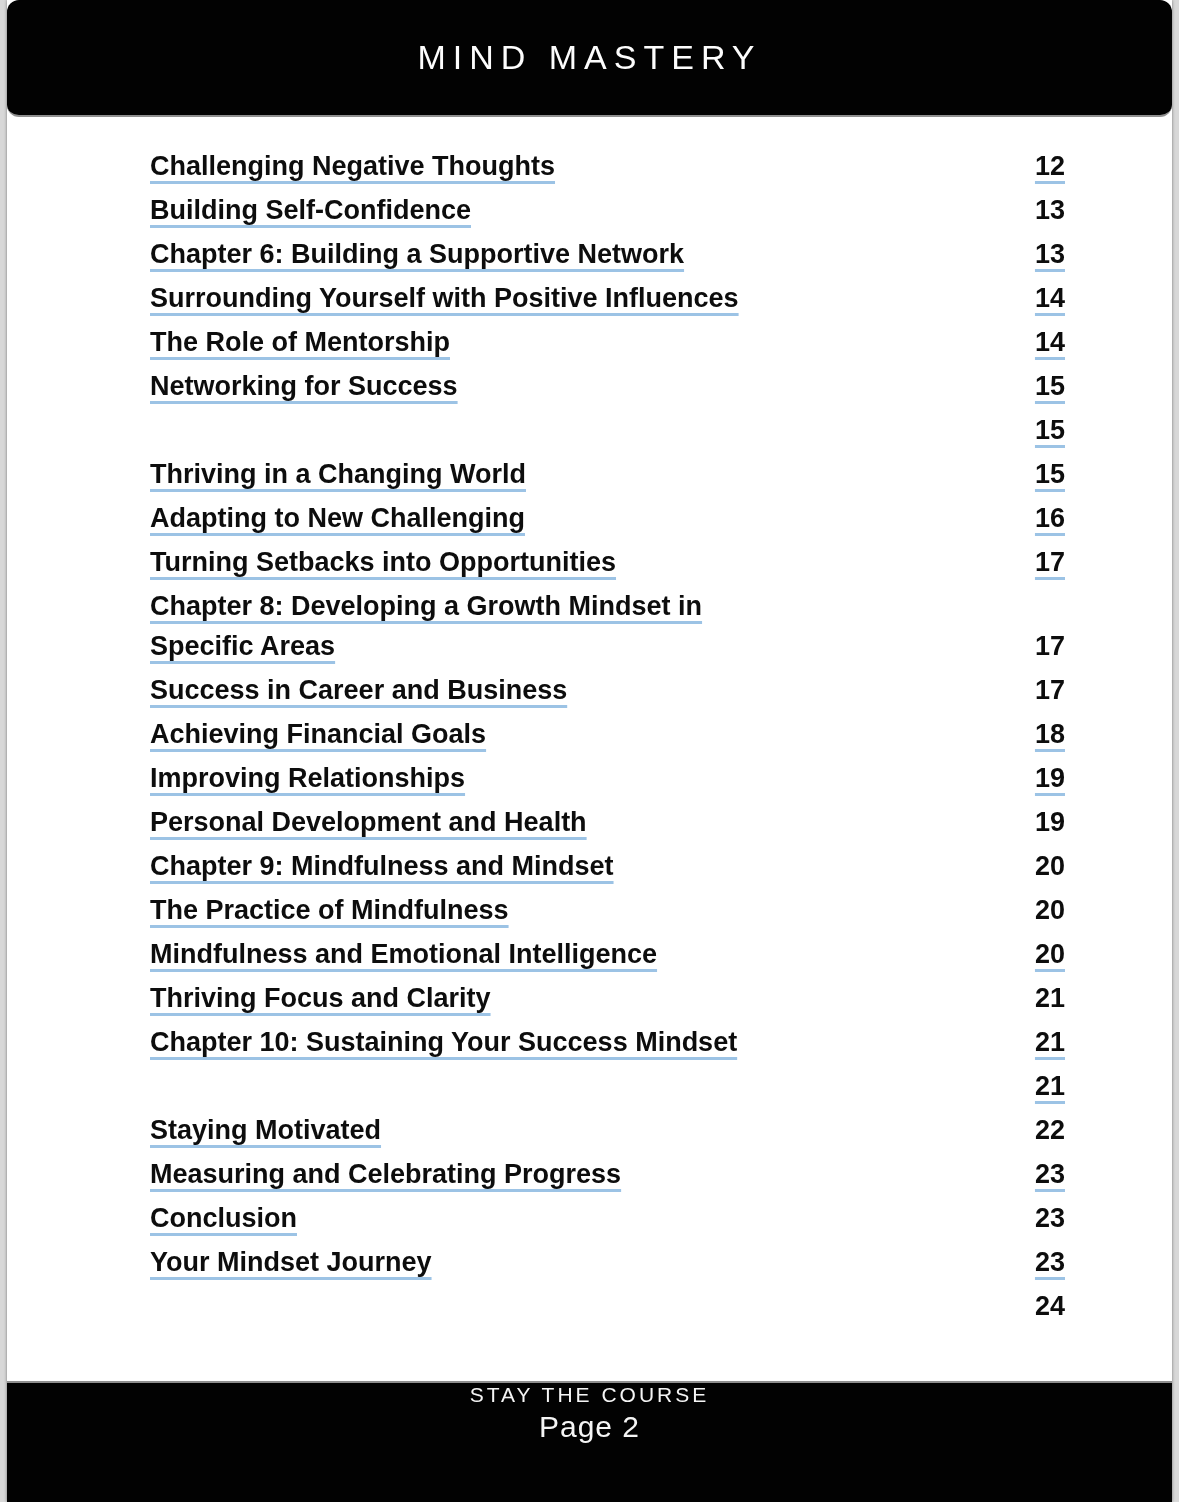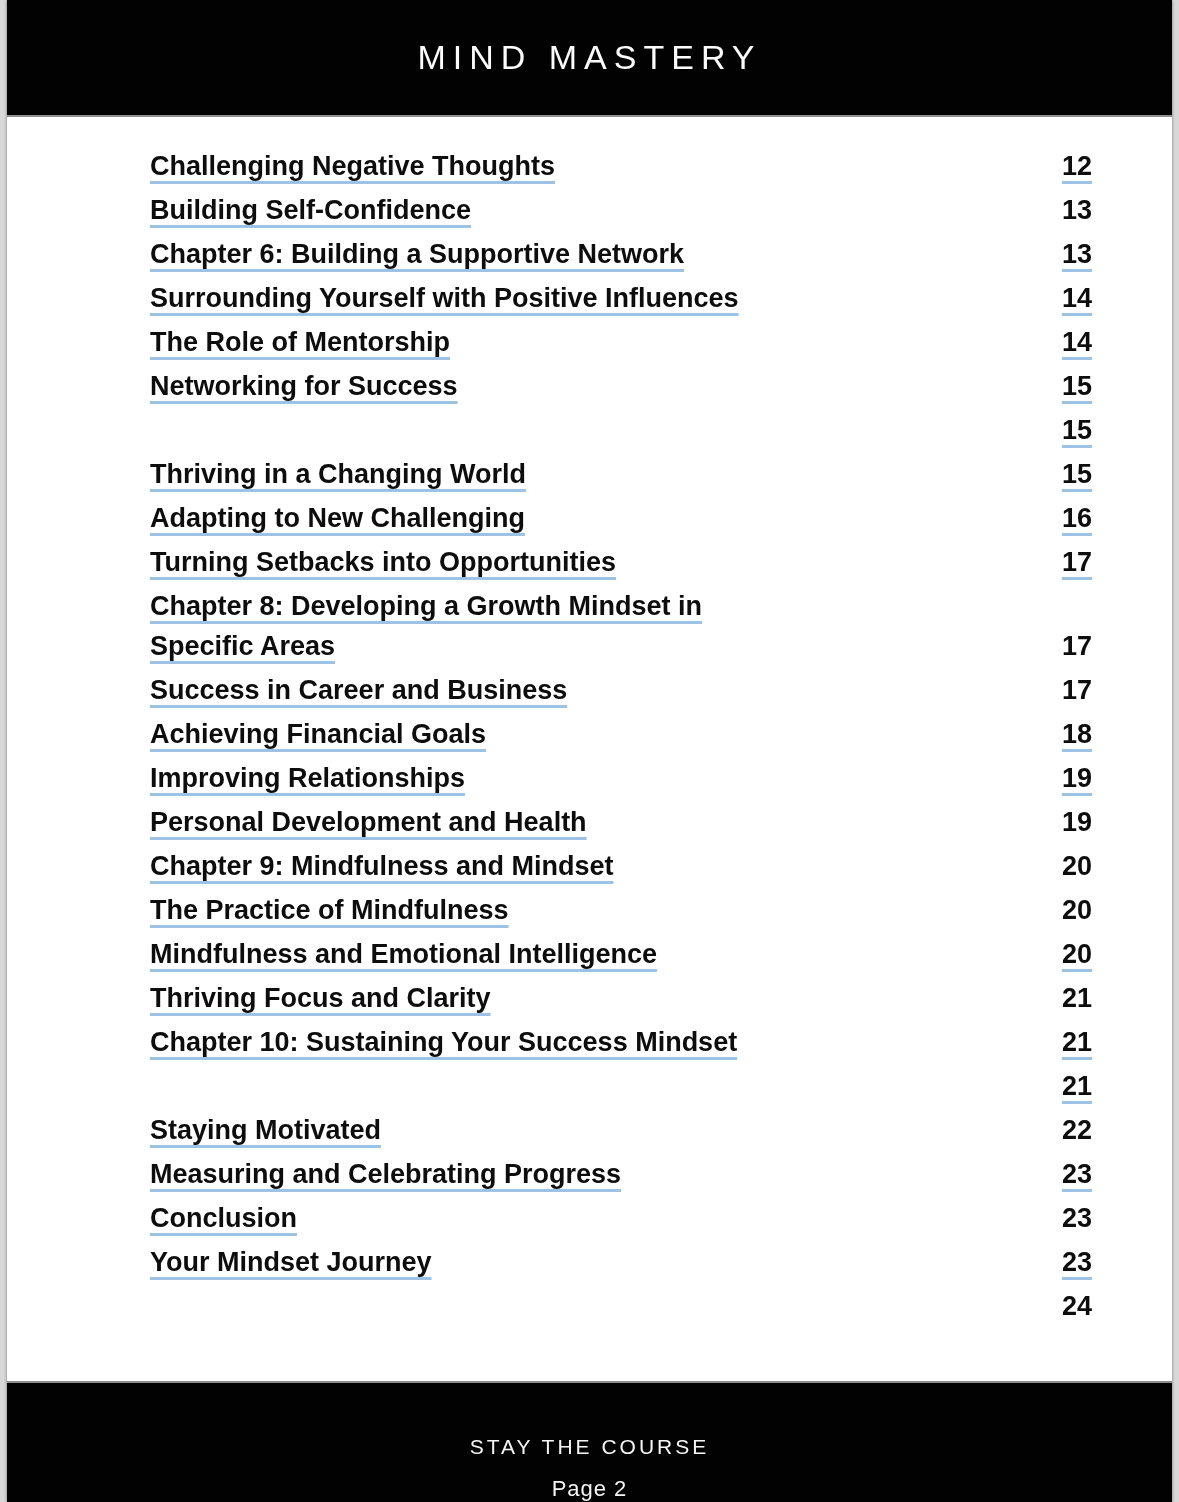--- a/index.html
+++ b/index.html
@@ -30,32 +30,33 @@
     flex-direction: column;
   }
   .header-bar {
     height: 117px;
     background: var(--bar);
     border-bottom: 2px solid #8f8f8f;
     display: flex;
     align-items: center;
     justify-content: center;
     flex: 0 0 auto;
+    border-radius: 12px;
   }
   .doc-title {
     color: #fdfdfd;
     font-size: 34px;
     font-weight: normal;
     letter-spacing: 7px;
     text-transform: uppercase;
     white-space: nowrap;
   }
   .content {
     flex: 1 1 auto;
-    padding: 29px 80px 0 143px;
+    padding: 29px 107px 0 143px;
     overflow: hidden;
   }
   .toc-row {
     display: flex;
     justify-content: space-between;
     align-items: flex-end;
     margin-bottom: 4px;
   }
   .toc-title, .toc-num {
     font-size: 27px;
@@ -80,33 +81,33 @@
     text-decoration-skip-ink: none;
   }
   .footer-bar {
     height: 121px;
     background: var(--bar);
     border-top: 2px solid #8f8f8f;
     flex: 0 0 auto;
     display: flex;
     flex-direction: column;
     align-items: center;
-    justify-content: flex-end;
-    gap: 17px;
+    justify-content: flex-start;
+    gap: 3px;
   }
   .footer-tagline {
     color: #f5f5f5;
     font-size: 21px;
     letter-spacing: 3px;
     text-transform: uppercase;
     white-space: nowrap;
   }
   .footer-page {
     color: #f5f5f5;
-    font-size: 22px;
+    font-size: 30px;
     letter-spacing: 1px;
     white-space: nowrap;
   }
 </style>
 </head>
 <body>
 
 <div class="page">
 
   <div class="header-bar">

